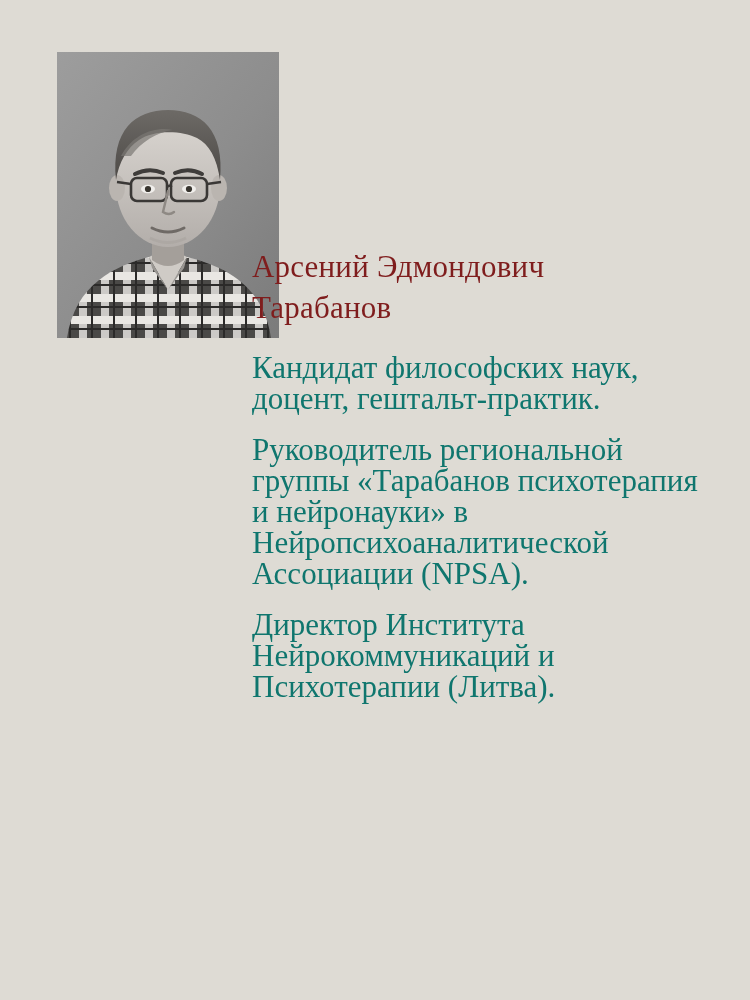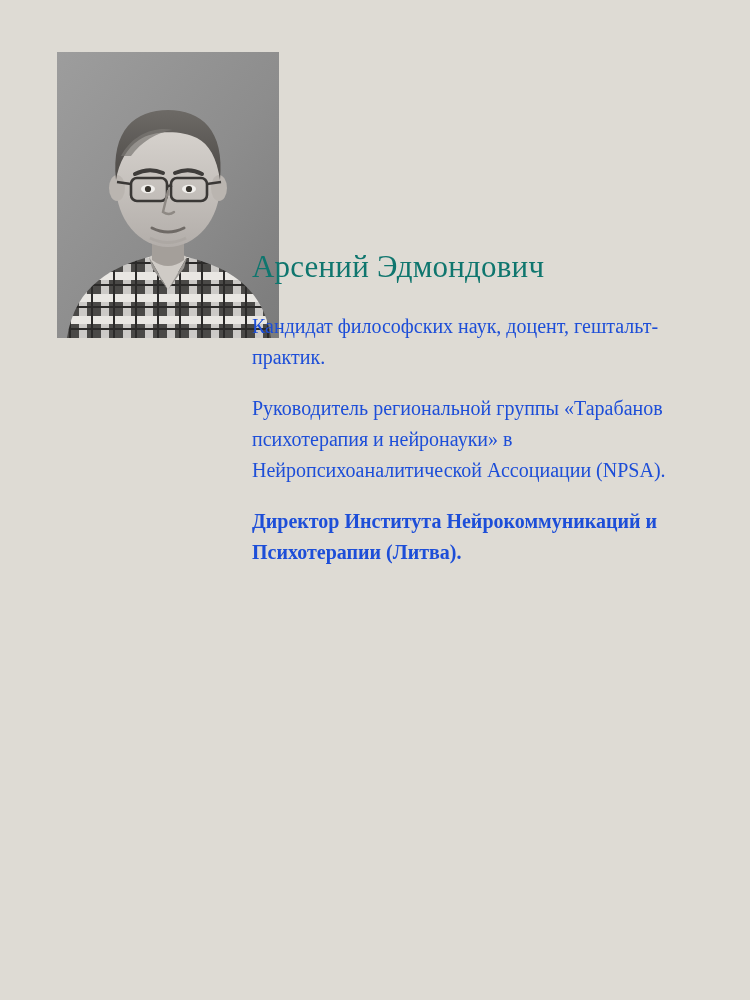--- a/index.html
+++ b/index.html
@@ -37,36 +37,35 @@
   }
 
   
   .content {
     position: absolute;
     left: 252px;
     top: 246px;
     width: 450px;
   }
   .person-name {
-    color: #0f766e;
+    color: #7f1d1d;
     font-size: 31px;
     line-height: 41px;
     font-weight: normal;
     margin: 0 0 24px 0;
     letter-spacing: 0.2px;
   }
   .bio-paragraph {
-    color: #1d4ed8;
-    font-size: 20px;
+    color: #0f766e;
+    font-size: 31px;
     line-height: 31px;
     margin: 0 0 20px 0;
   }
   .bio-paragraph:last-child {
     margin-bottom: 0;
-    font-weight: bold;
   }
 </style>
 </head>
 <body>
 
 <div class="page">
 
   <div class="portrait">
     <svg viewBox="0 0 222 286" xmlns="http://www.w3.org/2000/svg">
       <defs>
@@ -135,20 +134,21 @@
         <path d="M95 176 q 16 8 32 0" stroke="#6f6a66" stroke-width="3" fill="none" stroke-linecap="round"></path>
 
         <path d="M93 186 q 18 9 36 0" stroke="#a9a49f" stroke-width="3" fill="none" opacity="0.6"></path>
       </g>
     </svg>
   </div>
 
   <div class="content">
     <h1 class="person-name">
       <span>Арсений Эдмондович</span><br>
+      <span>Тарабанов</span>
     </h1>
 
     <p class="bio-paragraph">Кандидат философских наук, доцент, гештальт-практик.</p>
     <p class="bio-paragraph">Руководитель региональной группы «Тарабанов психотерапия и нейронауки» в Нейропсихоаналитической Ассоциации (NPSA).</p>
     <p class="bio-paragraph">Директор Института Нейрокоммуникаций и Психотерапии (Литва).</p>
   </div>
 
 </div>
 
 </body></html>

